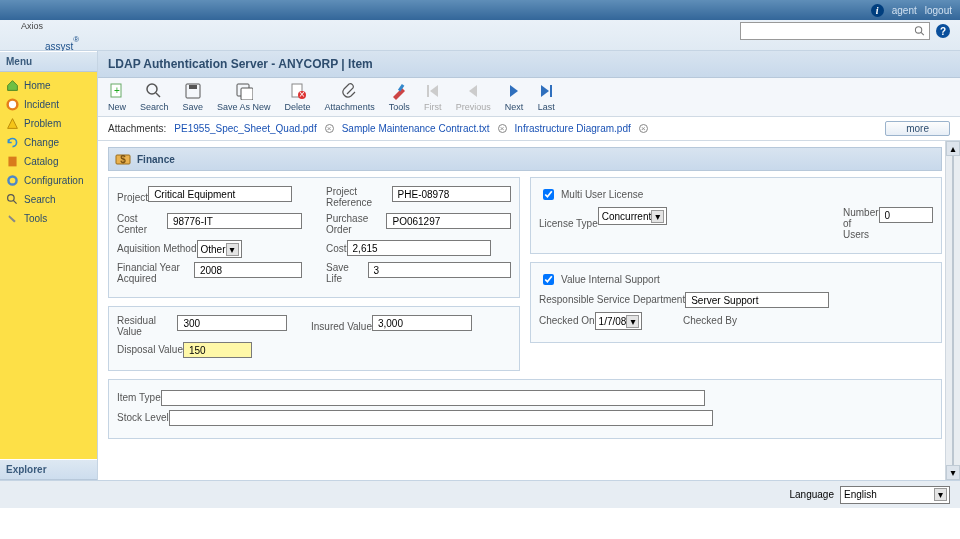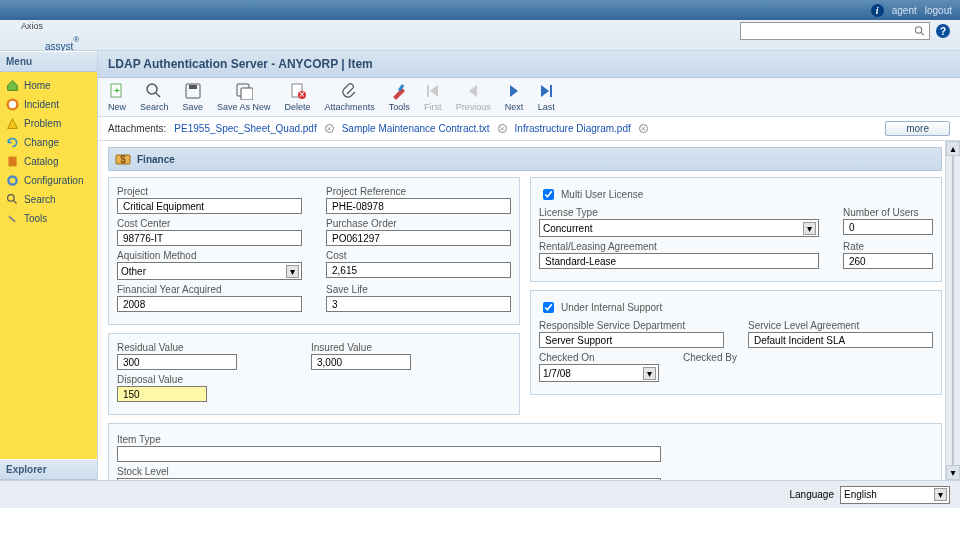--- a/index.html
+++ b/index.html
@@ -52,21 +52,21 @@
 
   .sectionbar { background: linear-gradient(#d8e4f0,#c8d9eb); border: 1px solid #b7c8da; padding: 3px 6px; display: flex; align-items: center; gap: 6px; font-weight: bold; color: #2e4d6e; margin-bottom: 6px; }
   .sectionbar .sicon { width: 16px; height: 16px; }
 
   .twocol { display: flex; gap: 10px; }
   .lcol { flex: 1; }
   .rcol { flex: 1; }
 
   .fieldset { border: 1px solid #c5d4e3; background: #f7fafc; padding: 8px; margin-bottom: 8px; }
   .row2 { display: flex; gap: 24px; }
-  .fgroup { display: flex; flex-direction: column; margin-bottom: 4px; flex: 1; }
+  .fgroup { display: flex; margin-bottom: 4px; flex: 1; }
   .fgroup.narrow { max-width: 170px; }
   .flabel { color: #555; margin-bottom: 1px; display: flex; align-items: center; gap: 4px; }
   .finput { height: 16px; border: 1px solid #7a7a7a; background: #fff; padding: 0 3px; font-size: 10px; }
   .finput.yellow { background: #fff8a8; }
   .fselect { height: 18px; border: 1px solid #7a7a7a; background: #fff; font-size: 10px; display: flex; align-items: center; justify-content: space-between; padding: 0 2px 0 3px; }
   .fselect .caret { width: 13px; height: 13px; display: flex; align-items: center; justify-content: center; background: #e4e4e4; border: 1px solid #9a9a9a; }
   input.realinput { border: none; outline: none; width: 100%; height: 100%; font-size: 10px; background: transparent; }
   input.chk { width: 11px; height: 11px; }
 
   .widefield .finput { width: 100%; }
@@ -362,21 +362,21 @@
                     <span class="flabel">Residual Value</span>
                     <div class="finput" style="width:120px"><input class="realinput" value="300" style=""></div>
                   </div>
                 <div class="fgroup narrow">
                     <span class="flabel">Insured Value</span>
                     <div class="finput" style="width:100px"><input class="realinput" value="3,000" style=""></div>
                   </div>
               </div>
               <div class="fgroup narrow">
                   <span class="flabel">Disposal Value</span>
-                  <div class="finput yellow" style="width:90px"><input class="realinput" value="150" style=""></div>
+                  <div class="finput yellow" style="width:69px"><input class="realinput" value="150" style=""></div>
                 </div>
             </div>
           </div>
 
           <div class="rcol">
             <div class="fieldset">
               <div class="flabel">
                   <input type="checkbox" class="chk" checked="" style="">
                   <span>Multi User License</span>
                 </div>
@@ -386,45 +386,31 @@
                   <div class="fselect">
                       <span>Concurrent</span>
                       <span class="caret">▾</span>
                     </div>
                 </div>
                 <div class="fgroup" style="max-width:90px">
                     <span class="flabel">Number of Users</span>
                     <div class="finput"><input class="realinput" value="0" style=""></div>
                   </div>
               </div>
-              <div class="row2">
-                <div class="fgroup">
-                    <span class="flabel">Rental/Leasing Agreement</span>
-                    <div class="finput"><input class="realinput" value="Standard-Lease" style=""></div>
-                  </div>
-                <div class="fgroup" style="max-width:90px">
-                    <span class="flabel">Rate</span>
-                    <div class="finput"><input class="realinput" value="260" style=""></div>
-                  </div>
-              </div>
             </div>
 
             <div class="fieldset">
               <div class="flabel">
                   <input type="checkbox" class="chk" checked="" style="">
-                  <span>Under Internal Support</span>
+                  <span>Value Internal Support</span>
                 </div>
               <div class="row2" style="margin-top:4px">
                 <div class="fgroup">
                     <span class="flabel">Responsible Service Department</span>
                     <div class="finput"><input class="realinput" value="Server Support" style=""></div>
-                  </div>
-                <div class="fgroup">
-                    <span class="flabel">Service Level Agreement</span>
-                    <div class="finput"><input class="realinput" value="Default Incident SLA" style=""></div>
                   </div>
               </div>
               <div class="row2">
                 <div class="fgroup" style="max-width:120px">
                     <span class="flabel">Checked On</span>
                   <div class="fselect">
                       <span>1/7/08</span>
                       <span class="caret">▾</span>
                     </div>
                 </div>

